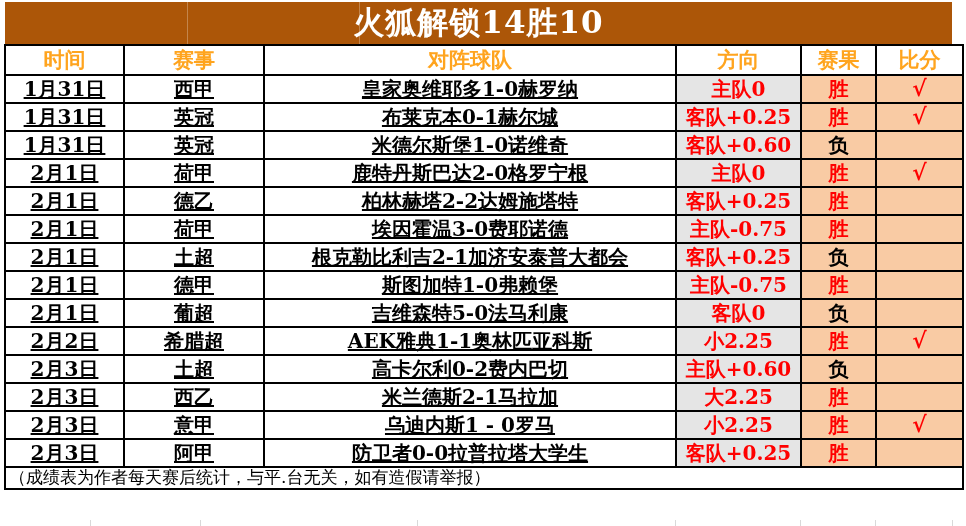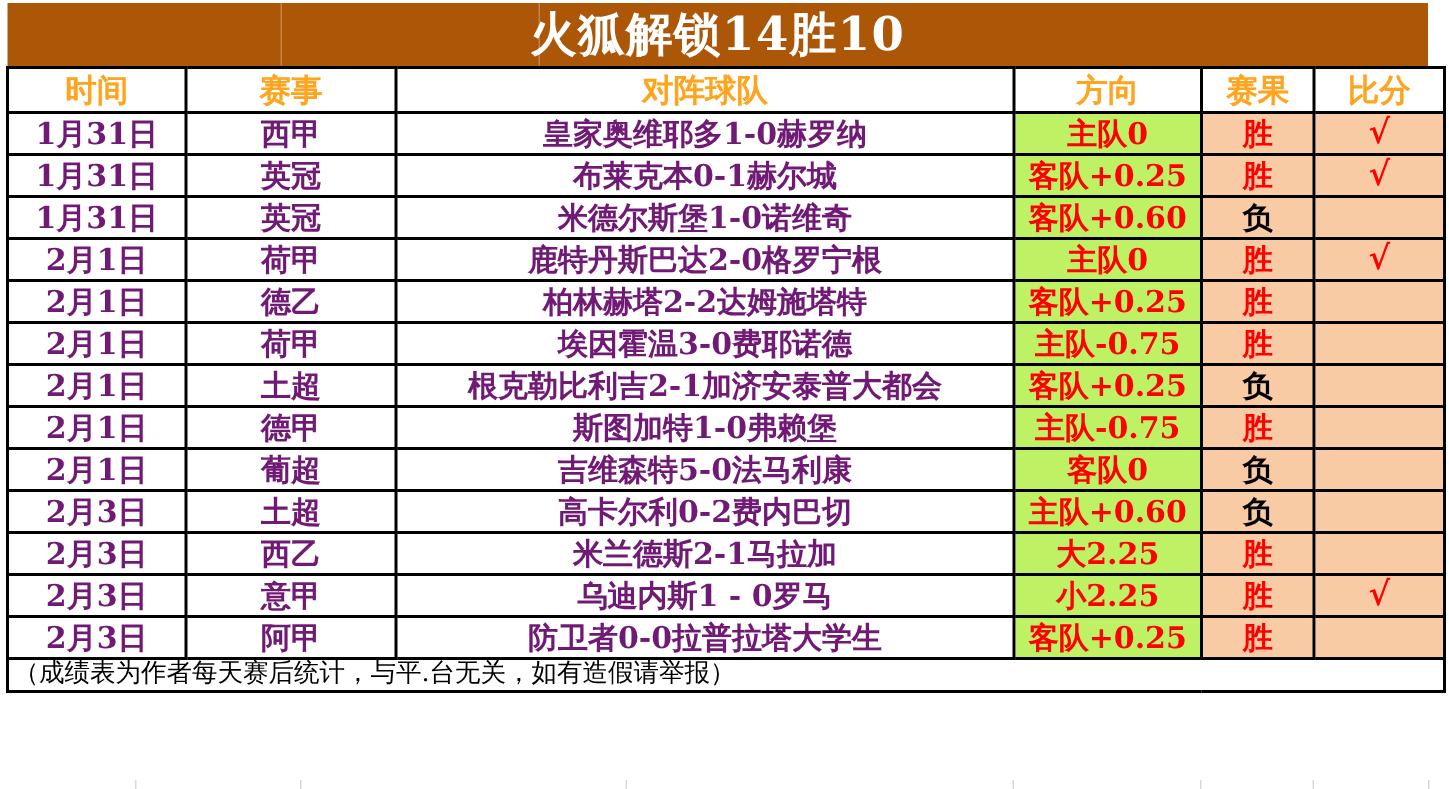--- a/index.html
+++ b/index.html
@@ -19,22 +19,22 @@
   #tbl-wrap{position:absolute;left:4px;top:44px;width:868px;}
   table{border-collapse:collapse;table-layout:fixed;width:958px;}
   col.w-time{width:119px;} col.w-league{width:140px;} col.w-match{width:412px;}
   col.w-dir{width:125px;} col.w-res{width:75px;} col.w-score{width:87px;}
   th,td{
     border:2px solid #000000;text-align:center;vertical-align:middle;
     overflow:hidden;white-space:nowrap;padding:0;line-height:1.05;
   }
   th{height:28px;background:#ffffff;color:#FFA41E;font-size:21px;font-weight:bold;}
   td{height:26px;font-size:20px;font-weight:bold;}
-  td.c-time,td.c-league,td.c-match{background:#ffffff;color:#701a75;}
-  td.c-dir{background:#bef264;color:#FF0000;}
+  td.c-time,td.c-league,td.c-match{background:#ffffff;color:#000000;text-decoration:underline;}
+  td.c-dir{background:#e5e5e5;color:#FF0000;}
   td.c-res{background:#F9CBA4;color:#FF0000;}
   td.c-res.neg{color:#000000;}
   td.c-score{background:#F9CBA4;color:#FF0000;font-size:22px;}
   td.note{
     background:#ffffff;color:#000000;font-weight:normal;font-size:17px;
     text-align:left;padding-left:3px;height:20px;margin-top:32px;
   }
   
   .gridline{position:absolute;bottom:0;width:1px;height:6px;background:#d9d9d9;}
   .g1{left:90px;}  .g2{left:200px;} .g3{left:417px;} .g4{left:675px;}
@@ -138,20 +138,28 @@
   </tr>
           <tr>
     <td class="c-time">2月1日</td>
     <td class="c-league">葡超</td>
     <td class="c-match">吉维森特5-0法马利康</td>
     <td class="c-dir">客队0</td>
     <td class="c-res neg">负</td>
     <td class="c-score"></td>
   </tr>
           <tr>
+    <td class="c-time">2月2日</td>
+    <td class="c-league">希腊超</td>
+    <td class="c-match">AEK雅典1-1奥林匹亚科斯</td>
+    <td class="c-dir">小2.25</td>
+    <td class="c-res">胜</td>
+    <td class="c-score">√</td>
+  </tr>
+          <tr>
     <td class="c-time">2月3日</td>
     <td class="c-league">土超</td>
     <td class="c-match">高卡尔利0-2费内巴切</td>
     <td class="c-dir">主队+0.60</td>
     <td class="c-res neg">负</td>
     <td class="c-score"></td>
   </tr>
           <tr>
     <td class="c-time">2月3日</td>
     <td class="c-league">西乙</td>

